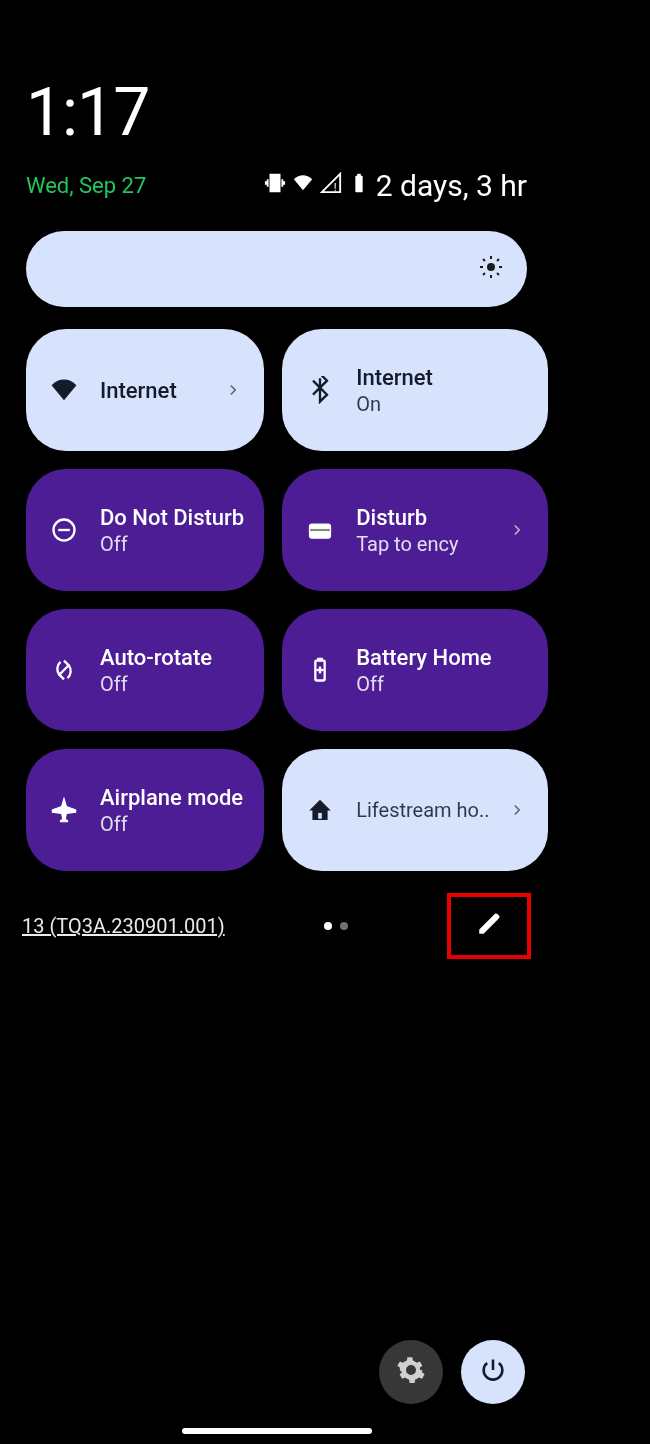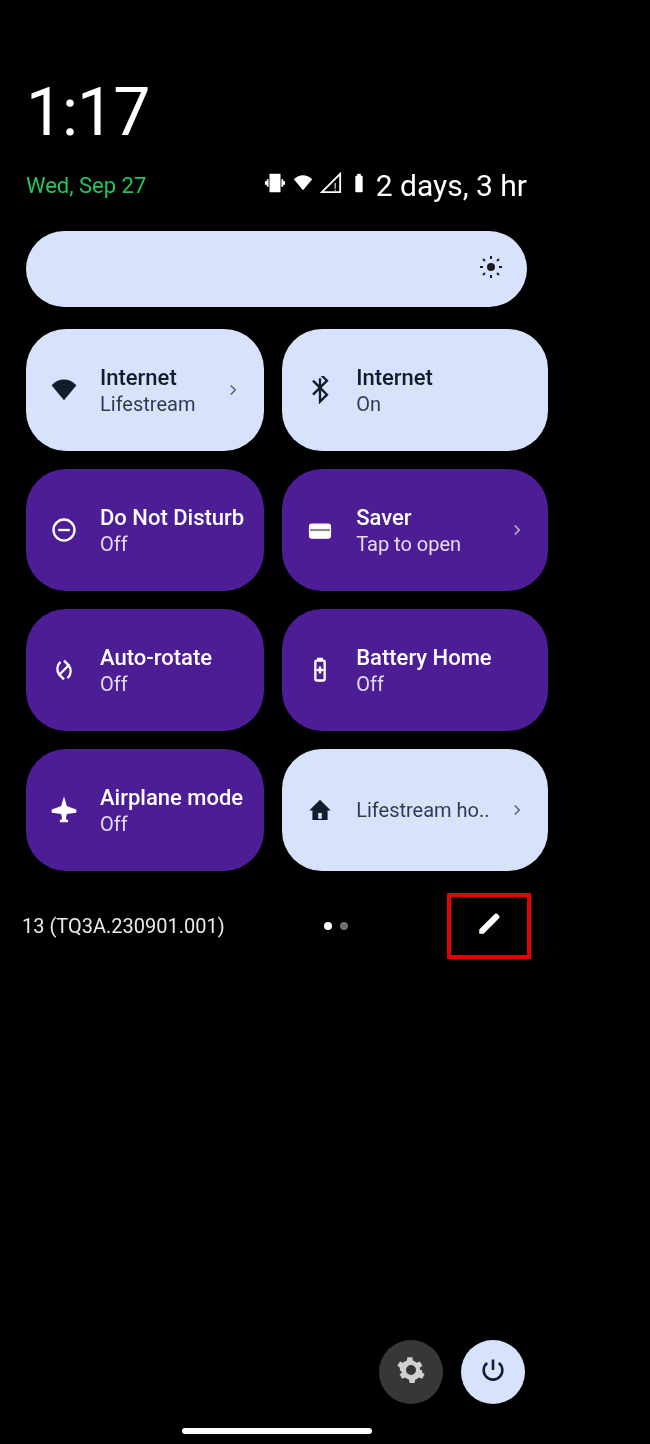--- a/index.html
+++ b/index.html
@@ -34,21 +34,21 @@
   .tile .texts { display:flex; flex-direction:column; gap:2px; min-width:0; flex:1; }
   .tile .title { font-size:22px; font-weight:500; white-space:nowrap; overflow:hidden; text-overflow:ellipsis; }
   .tile .sub   { font-size:20px; opacity:.85; white-space:nowrap; overflow:hidden; text-overflow:ellipsis; }
   .tile .chevron { width:20px; display:flex; align-items:center; }
   .tile .chevron svg { width:18px; height:18px; stroke-width:2; fill:none; }
   .tile.on  .chevron svg { stroke:#5a6270; }
   .tile.off .chevron svg { stroke:#bdbdbd; }
 
   
   .below-tiles { margin:22px 22px 0 22px; display:flex; align-items:center; justify-content:space-between; }
-  .build { font-size:20px; color:#e8eaed; }
+  .build { font-size:20px; color:#e8eaed;text-decoration:underline; }
   .page-dots { display:flex; gap:8px; }
   .dot { width:8px; height:8px; border-radius:50%; background:#6f6f6f; }
   .dot.active { background:#fff; }
   .edit-wrap { width:84px; height:66px; border:4px solid #e60000; display:flex; align-items:center; justify-content:center; }
   .edit-btn { width:40px; height:40px; display:flex; align-items:center; justify-content:center; border-radius:20px; }
   .edit-btn svg { width:26px; height:26px; fill:#fff; }
 
   
   .bottom-buttons { position:absolute; right:28px; bottom:40px; display:flex; gap:18px; }
   .round-btn { width:64px; height:64px; border-radius:50%; display:flex; align-items:center; justify-content:center; }
@@ -119,21 +119,20 @@
 
   <div class="tiles" id="tiles">
       <div class="tile on">
         <span class="icon">
           <svg viewBox="0 0 24 24">
             <path d="M12 20 L2 8 C8 2 16 2 22 8 Z"></path>
           </svg>
         </span>
         <span class="texts">
           <span class="title">Internet</span>
-          <span class="sub">Lifestream</span>
         </span>
         <span class="chevron">
           <svg viewBox="0 0 24 24">
             <polyline points="9 6 15 12 9 18"></polyline>
           </svg>
         </span>
       </div>
       <div class="tile on">
         <span class="icon">
           <svg viewBox="0 0 24 24">
@@ -158,22 +157,22 @@
         </span>
       </div>
       <div class="tile off">
         <span class="icon">
           <svg viewBox="0 0 24 24">
             <rect x="3" y="7" width="18" height="12" rx="2"></rect>
             <rect x="3" y="11" width="18" height="2" fill="#373737"></rect>
           </svg>
         </span>
         <span class="texts">
-          <span class="title">Saver</span>
-          <span class="sub">Tap to open</span>
+          <span class="title">Disturb</span>
+          <span class="sub">Tap to ency</span>
         </span>
         <span class="chevron">
           <svg viewBox="0 0 24 24">
             <polyline points="9 6 15 12 9 18"></polyline>
           </svg>
         </span>
       </div>
       <div class="tile off">
         <span class="icon">
           <svg viewBox="0 0 24 24">

